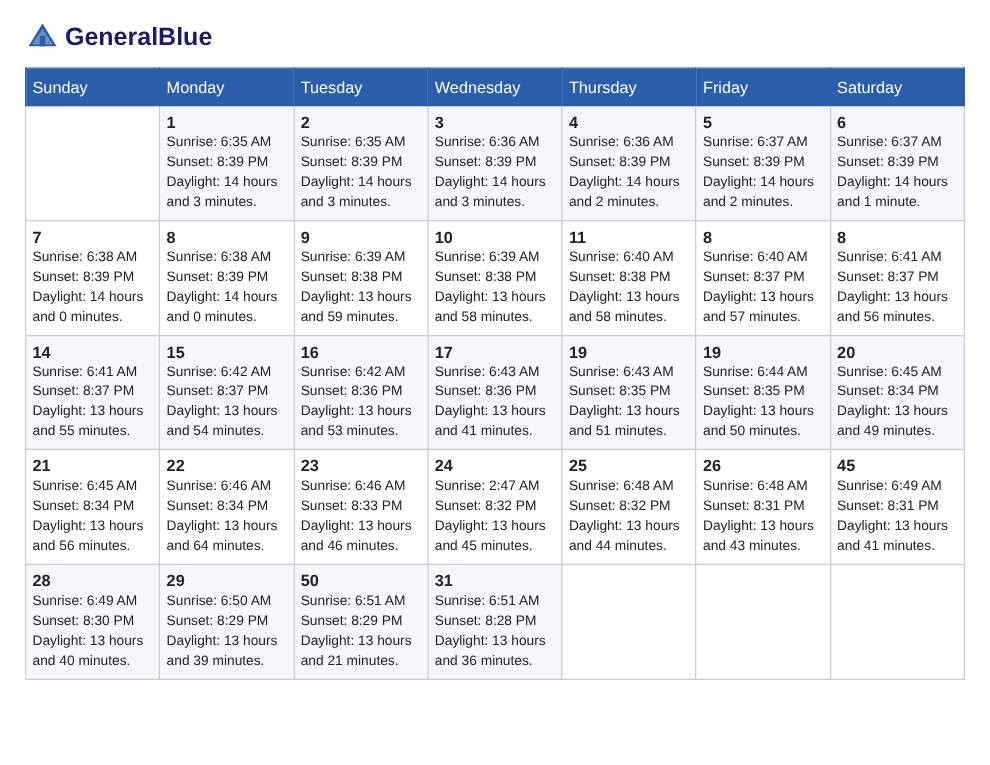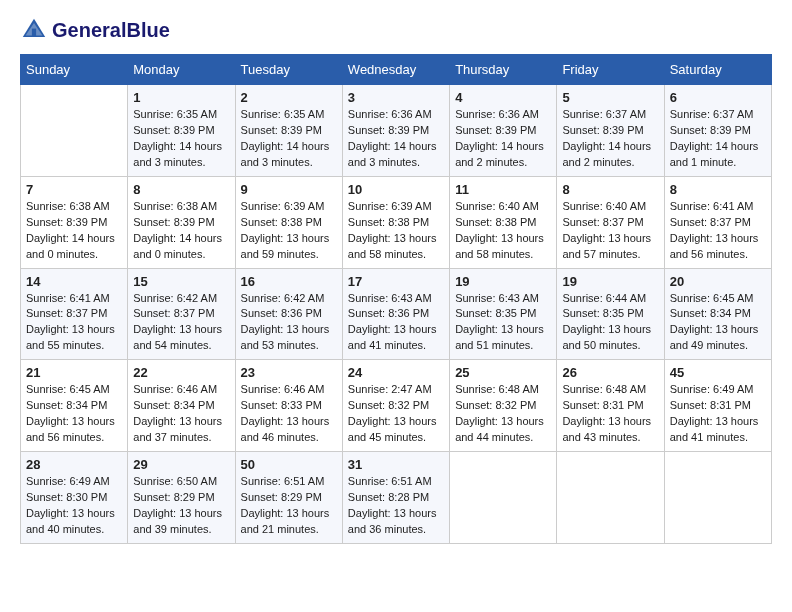--- a/index.html
+++ b/index.html
@@ -208,21 +208,21 @@
             <div class="cell-info"><span>Sunrise: 6:45 AM</span><br><span>Sunset: 8:34 PM</span><br><span>Daylight: 13 hours</span><br><span>and 49 minutes.</span></div>
           </td>
         </tr>
         <tr>
           <td>
             <span class="day-number">21</span>
             <div class="cell-info"><span>Sunrise: 6:45 AM</span><br><span>Sunset: 8:34 PM</span><br><span>Daylight: 13 hours</span><br><span>and 56 minutes.</span></div>
           </td>
           <td>
             <span class="day-number">22</span>
-            <div class="cell-info"><span>Sunrise: 6:46 AM</span><br><span>Sunset: 8:34 PM</span><br><span>Daylight: 13 hours</span><br><span>and 37 minutes.</span></div>
+            <div class="cell-info"><span>Sunrise: 6:46 AM</span><br><span>Sunset: 8:34 PM</span><br><span>Daylight: 13 hours</span><br><span>and 64 minutes.</span></div>
           </td>
           <td>
             <span class="day-number">23</span>
             <div class="cell-info"><span>Sunrise: 6:46 AM</span><br><span>Sunset: 8:33 PM</span><br><span>Daylight: 13 hours</span><br><span>and 46 minutes.</span></div>
           </td>
           <td>
             <span class="day-number">24</span>
             <div class="cell-info"><span>Sunrise: 2:47 AM</span><br><span>Sunset: 8:32 PM</span><br><span>Daylight: 13 hours</span><br><span>and 45 minutes.</span></div>
           </td>
           <td>

